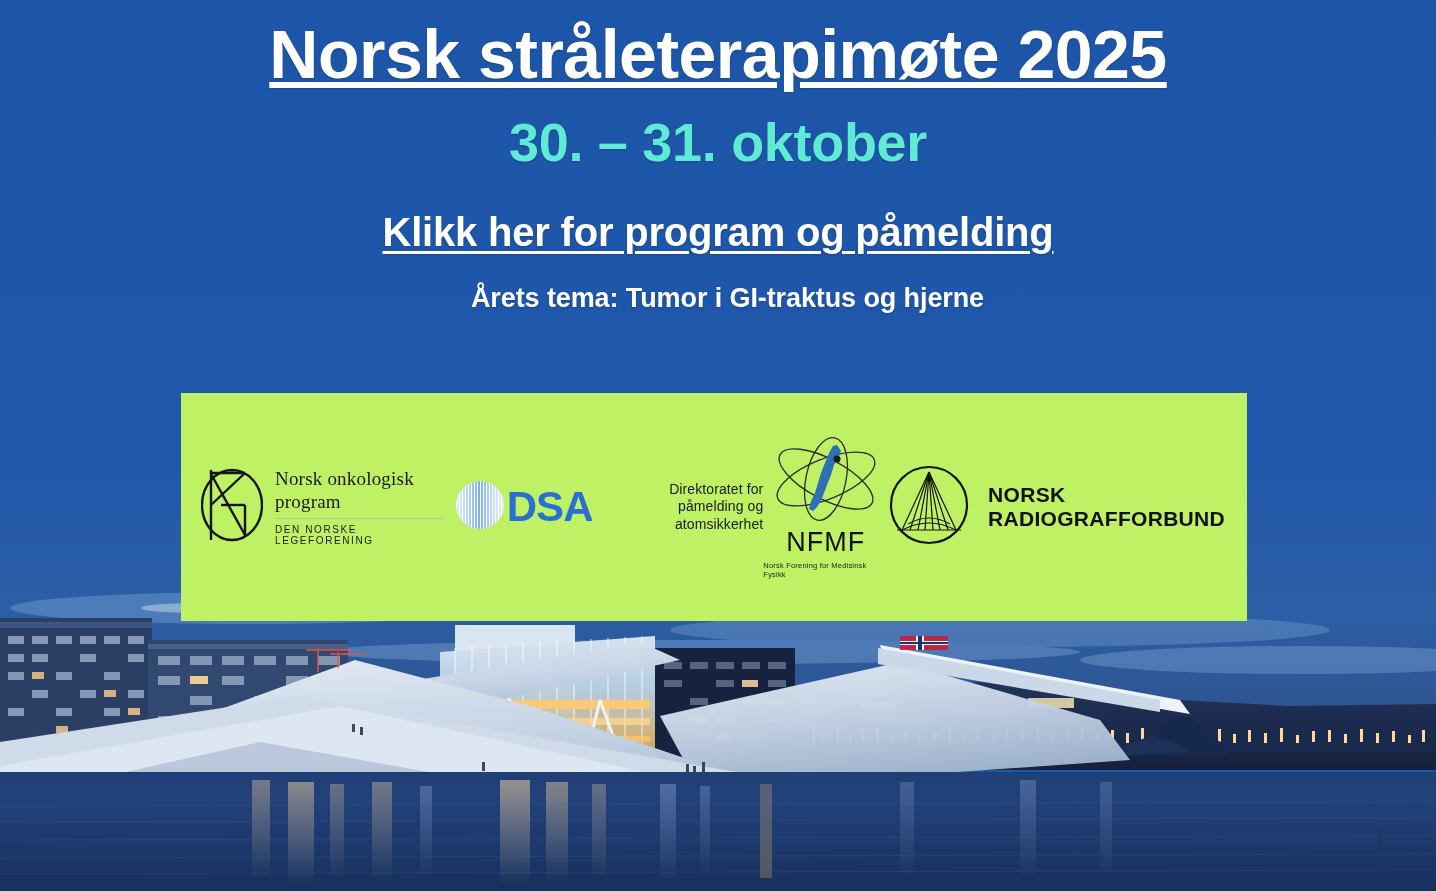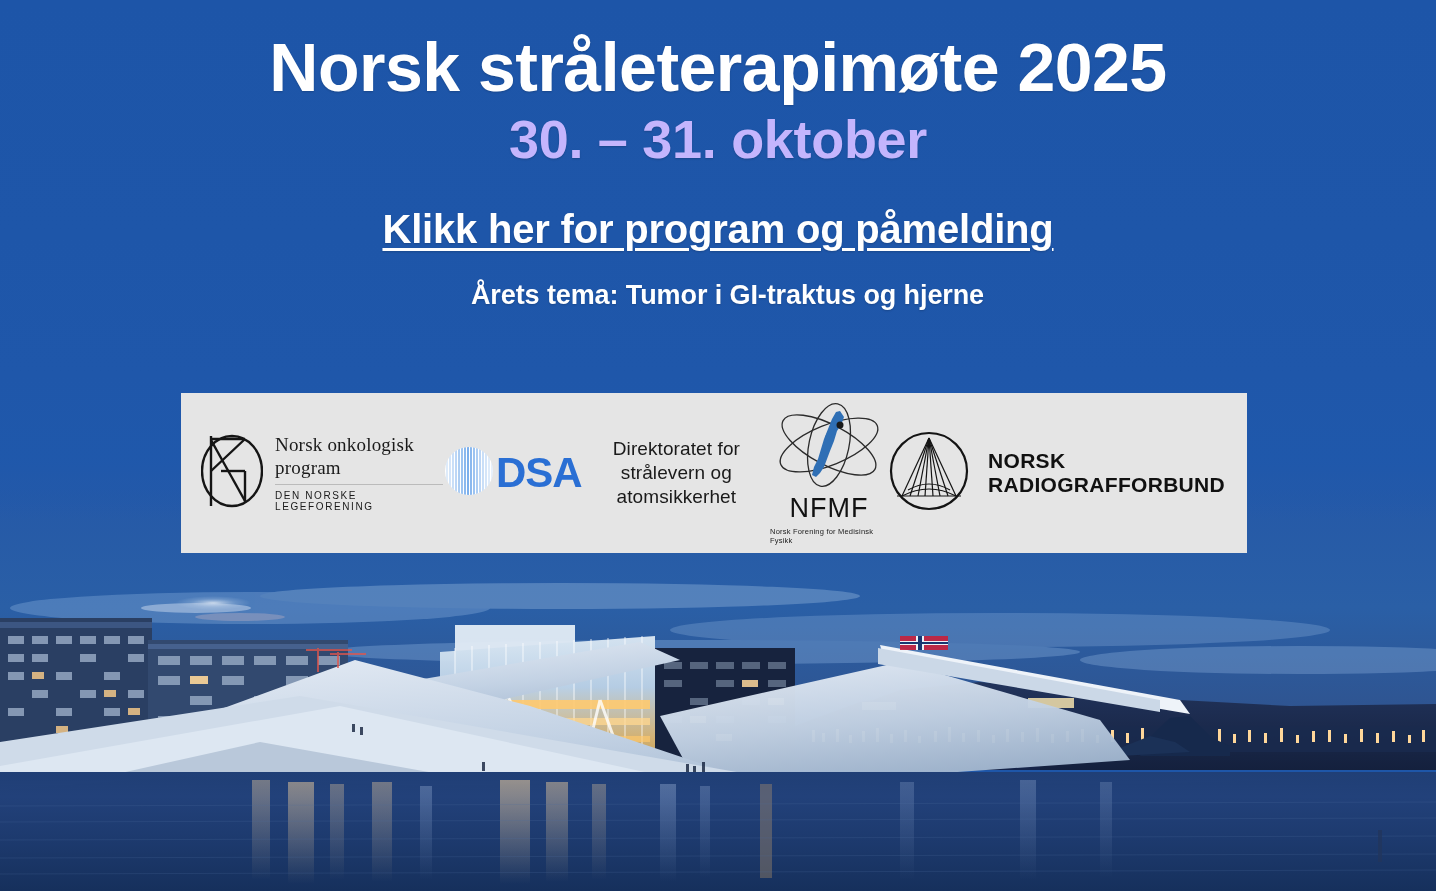--- a/index.html
+++ b/index.html
@@ -41,32 +41,33 @@
 
   
   .content {
     position:absolute;
     left:0; top:0; width:1436px;
     text-align:center;
     z-index:20;
   }
 
   .title {
-    margin-top:33px;
+    margin-top:20px;
     color:#ffffff;
     font-size:68px;
     font-weight:700;
     line-height:1.02;
     letter-spacing:-0.5px;
     text-shadow:0 1px 2px rgba(0,0,0,0.18);
+    text-decoration:underline;
   }
 
   .subtitle {
-    margin-top:10px;
-    color:#c4b5fd;
+    margin-top:26px;
+    color:#5eead4;
     font-size:54px;
     font-weight:700;
     line-height:1.02;
     letter-spacing:-0.3px;
     text-shadow:0 1px 2px rgba(0,0,0,0.18);
   }
 
   .link-wrap { margin-top:40px; }
   .reg-link {
     color:#ffffff;
@@ -87,22 +88,22 @@
     font-weight:700;
     letter-spacing:-0.1px;
     text-shadow:0 1px 2px rgba(0,0,0,0.18);
     margin-left:19px;
   }
 
   
   .logo-band {
     position:absolute;
     left:181px; top:393px;
-    width:1066px; height:160px;
-    background:#e5e5e5;
+    width:1066px; height:228px;
+    background:#bef264;
     z-index:30;
     display:flex;
     align-items:center;
     justify-content:space-between;
     padding:0 22px 0 20px;
   }
   .logo { display:flex; align-items:center; }
 
   
   .nof { gap:12px; }
@@ -118,21 +119,21 @@
     letter-spacing:1.6px;
   }
 
   
   .dsa { gap:1px; }
   .dsa-word {
     color:#2a6fd4; font-size:42px; font-weight:700;
     letter-spacing:-1px; line-height:1;
   }
   .dsa-sub {
-    color:#1a1a1a; font-size:19px; line-height:1.26; text-align:center;
+    color:#1a1a1a; font-size:14px; line-height:1.26; text-align:right;
     letter-spacing:0.1px;
   }
 
   
   .nfmf { flex-direction:column; align-items:center; gap:0; }
   .nfmf-word {
     font-size:27px; font-weight:400; letter-spacing:1px;
     color:#111; margin-top:-4px;
     font-family:"Liberation Sans", sans-serif;
   }
@@ -525,21 +526,21 @@
               <line x1="43" y1="4" x2="43" y2="52" opacity="0.32"></line>
               <line x1="46" y1="4" x2="46" y2="52" opacity="0.25"></line>
               <line x1="49" y1="4" x2="49" y2="52" opacity="0.18"></line>
             </g>
           </g>
         </svg>
       </span>
       <span class="dsa-word">DSA</span>
       <span class="dsa-sub">
         <span>Direktoratet for</span><br>
-        <span>strålevern og atomsikkerhet</span>
+        <span>påmelding og atomsikkerhet</span>
       </span>
     </div>
 
     <div class="logo nfmf">
       <span>
         <svg width="118" height="92" viewBox="0 0 118 92" aria-hidden="true">
           <g fill="none" stroke="#2b2b2b" stroke-width="1.3">
             <ellipse cx="59" cy="44" rx="52" ry="20" transform="rotate(-22 59 44)"></ellipse>
             <ellipse cx="59" cy="44" rx="52" ry="20" transform="rotate(28 59 44)"></ellipse>
             <ellipse cx="59" cy="44" rx="20" ry="42" transform="rotate(12 59 44)"></ellipse>

